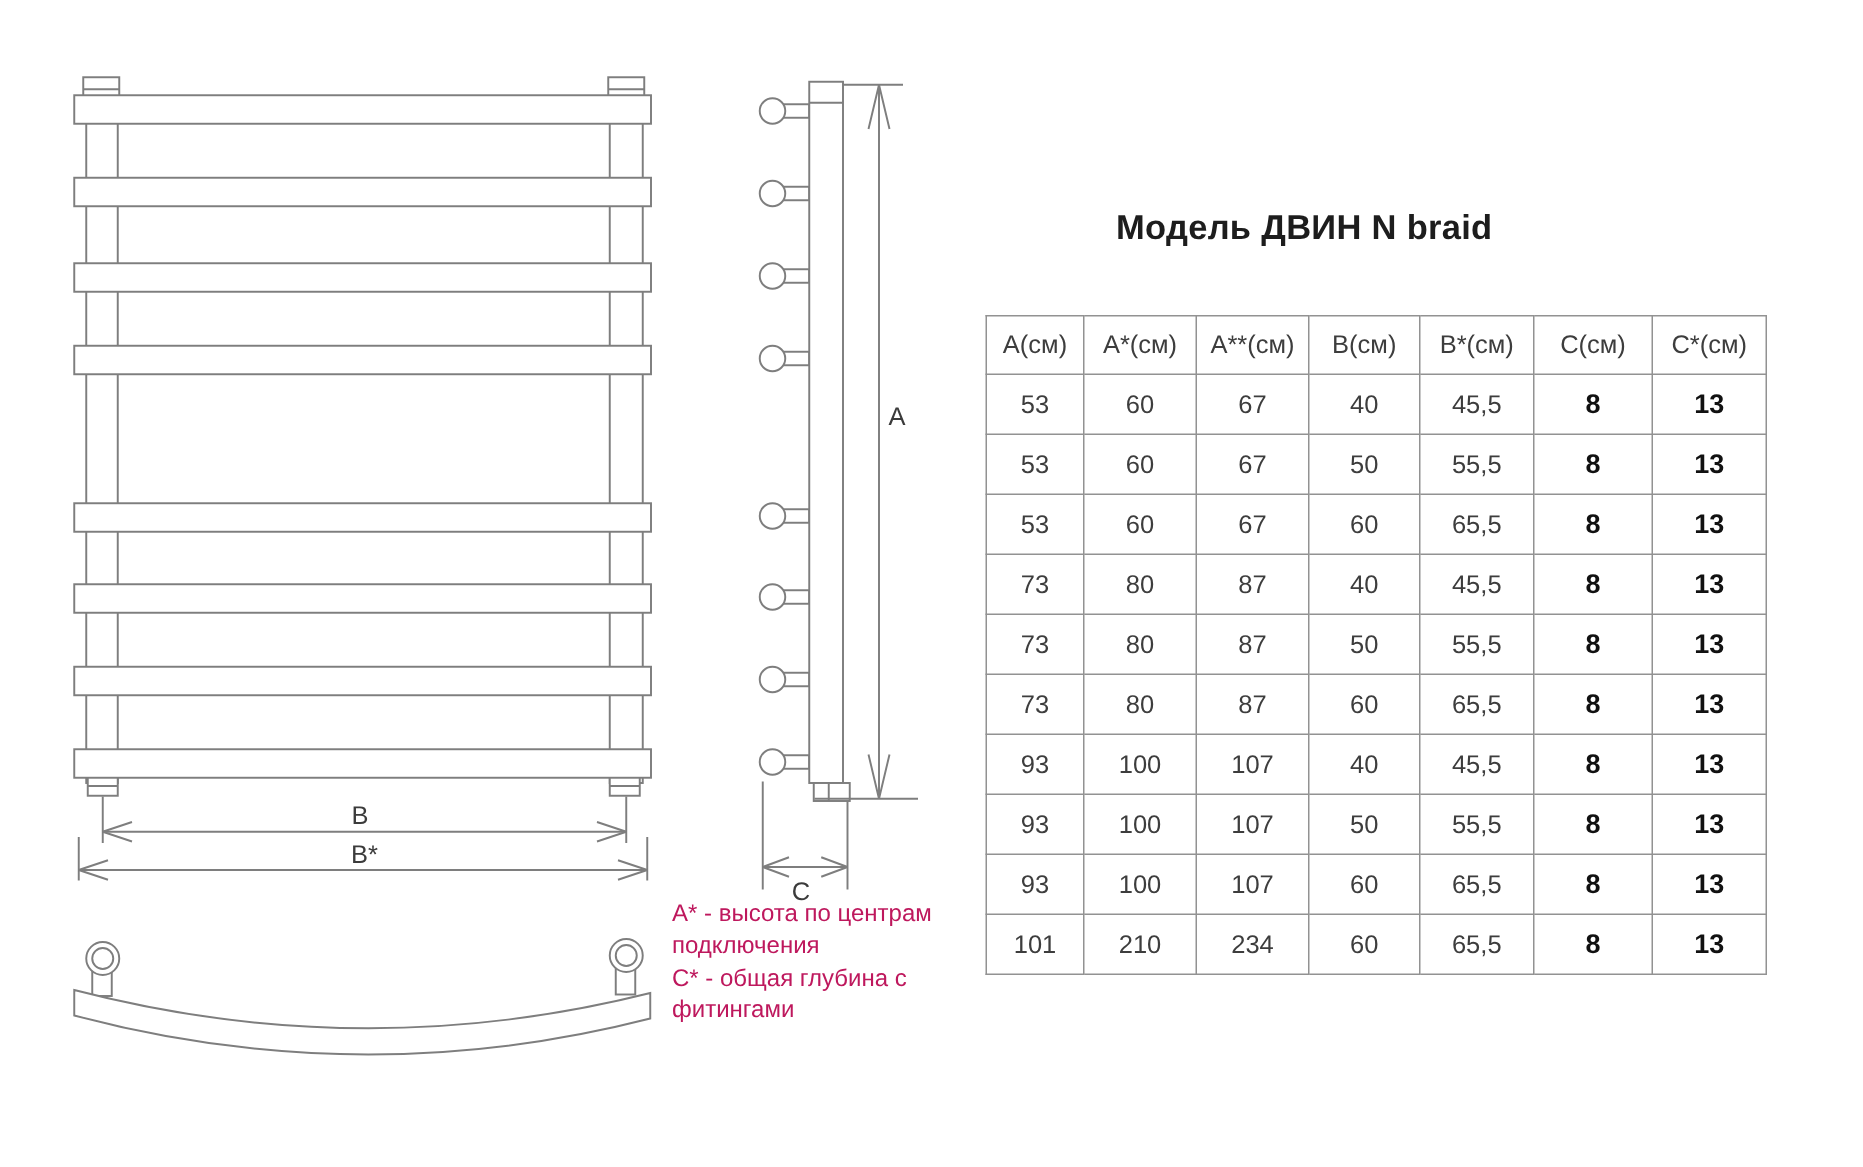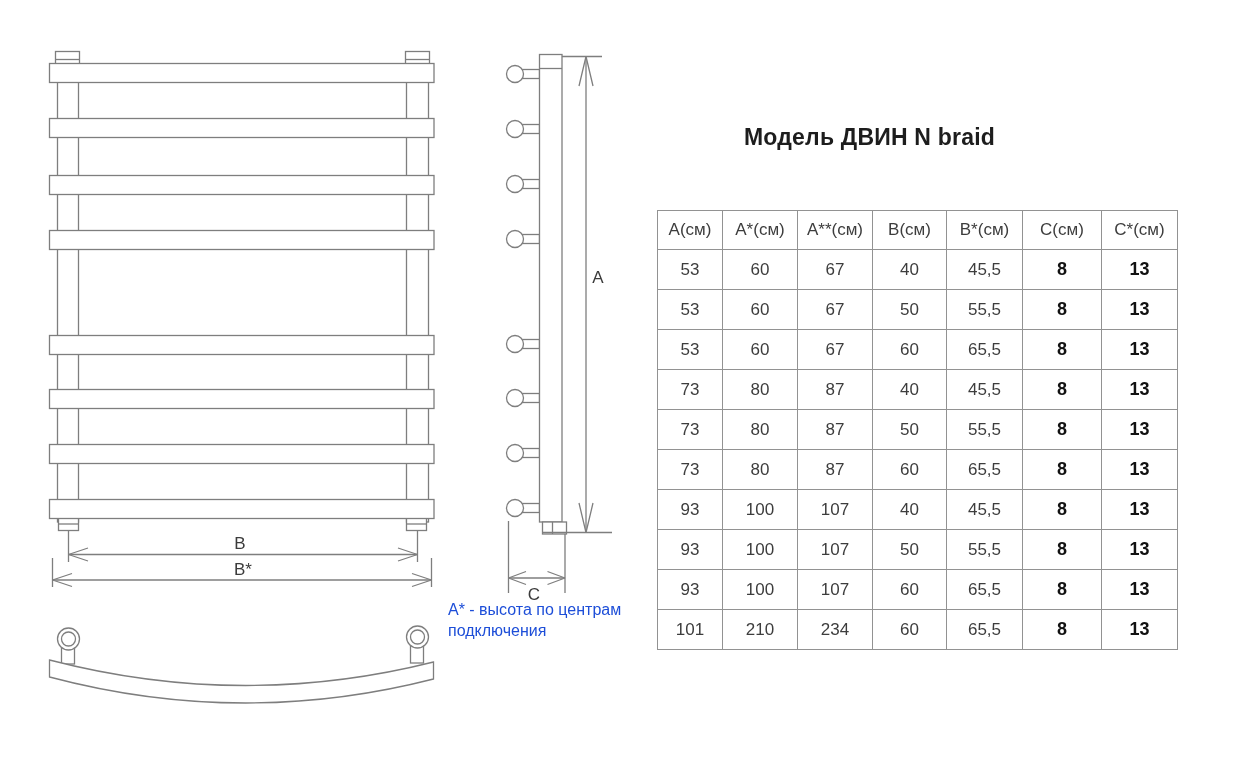--- a/index.html
+++ b/index.html
@@ -2,38 +2,38 @@
 <html><head>
 <meta charset="utf-8">
 <style>
   html,body{margin:0;padding:0;background:#fff;}
   .canvas{
     position:relative;width:1242px;height:778px;background:#ffffff;
     font-family:"Liberation Sans",sans-serif;overflow:hidden;
   }
   .drawing{position:absolute;left:0;top:0;}
   .page-title{
-    position:absolute;left:612px;top:124px;width:515px;
+    position:absolute;left:612px;top:138px;width:515px;
     text-align:center;font-size:23px;font-weight:700;color:#1d1d1d;
     letter-spacing:0.2px;
   }
   .dim-table{
     position:absolute;left:633px;top:210px;width:520px;
     border-collapse:collapse;table-layout:fixed;margin-left:24px;
   }
   .dim-table th,.dim-table td{
     border:1px solid #929292;text-align:center;vertical-align:middle;
     font-size:17px;color:#3d3d3d;font-weight:400;padding:0;
   }
   .dim-table th{height:38px;}
   .dim-table td{height:39px;}
   .dim-table td.bold-col{font-size:18px;font-weight:700;color:#111;}
   .legend{
     position:absolute;left:448px;top:599px;width:196px;
-    font-size:16px;line-height:21px;color:#1d4ed8;
+    font-size:16px;line-height:21px;color:#be185d;
   }
   .legend .legend-item{margin:0 0 1px 0;}
   svg text{font-family:"Liberation Sans",sans-serif;font-size:17px;fill:#3b3b3b;}
 </style>
 </head>
 <body>
 
 <div class="canvas">
 
   <svg class="drawing" width="640" height="778" viewBox="0 0 640 778">
@@ -269,15 +269,16 @@
           <td>60</td>
           <td>65,5</td>
           <td class="bold-col">8</td>
           <td class="bold-col">13</td>
         </tr>
       </tbody>
   </table>
 
   <div class="legend">
     <p class="legend-item">А* - высота по центрам подключения</p>
+    <p class="legend-item">С* - общая глубина с фитингами</p>
   </div>
 
 </div>
 
 </body></html>

